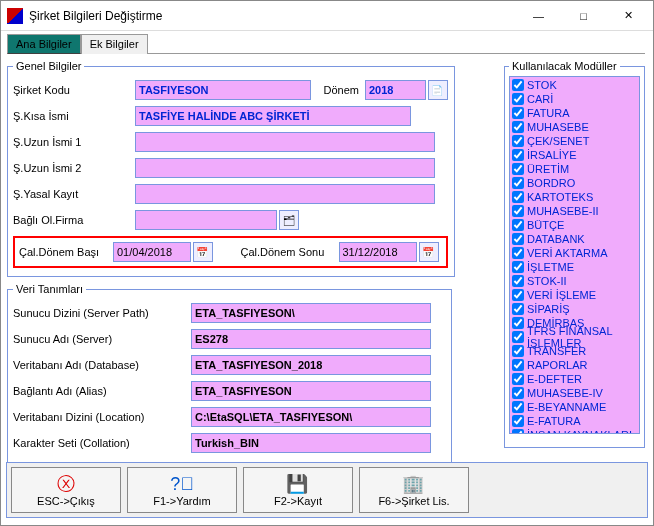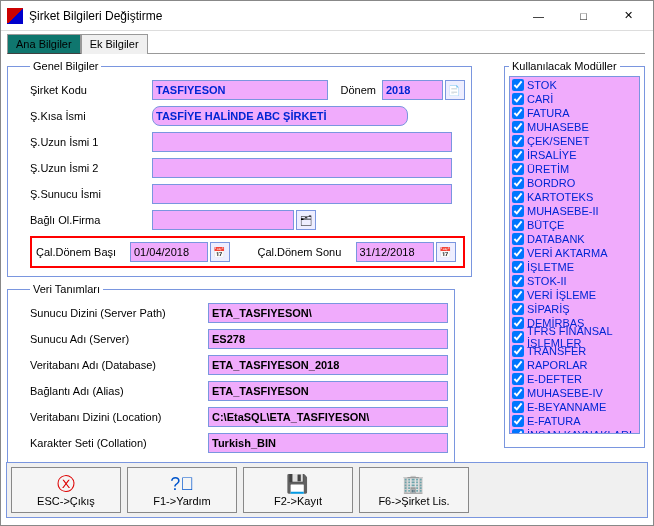--- a/index.html
+++ b/index.html
@@ -39,21 +39,21 @@
     padding: 3px 8px; border:1px solid #999; border-bottom:none;
     background:#f0f0f0; margin-right:0px; position:relative; top:1px;
   }
   .tab.active { background:#0f766e; border-bottom:1px solid #404040; }
   .columns { display:flex; gap:8px; }
   .leftcol { width: 445px; }
   .rightcol { flex:1;margin-left:44px; }
   fieldset {
     border:1px solid #7a96df;
     margin: 2px 0 6px 0;
-    padding: 6px 6px 8px 22px;
+    padding: 6px 6px 8px 5px;
   }
   fieldset > legend { color:#000; padding:0 3px; font-size:11px; }
   .row { display:flex; align-items:center; height:24px; margin-bottom:2px; }
   .row label { flex:0 0 120px; }
   .row.genel label { flex:0 0 122px; color:#000; }
   input[type=text] {
     border:1px solid #7a96df; height:20px; padding:1px 3px;
     font-family:inherit; font-size:11px; background:#f0abfc;
   }
   .blue-text { color:#0026d3; font-weight:bold; }
@@ -117,32 +117,32 @@
         <div class="row genel">
           <label>Şirket Kodu</label>
           <input type="text" class="blue-text" style="width: 176px;" value="TASFIYESON">
           <label style="flex:0 0 54px; text-align:right; padding-right:6px;">Dönem</label>
           <input type="text" class="blue-text" style="width: 61px;" value="2018">
           <span class="picker">📄</span>
         </div>
 
         <div class="row genel">
           <label>Ş.Kısa İsmi</label>
-          <input type="text" class="blue-text" style="width: 256px; border-radius: 8px;" value="TASFİYE HALİNDE ABC ŞİRKETİ">
+          <input type="text" class="blue-text" style="width: 276px;" value="TASFİYE HALİNDE ABC ŞİRKETİ">
         </div>
         <div class="row genel">
           <label>Ş.Uzun İsmi 1</label>
           <input type="text" style="width: 300px;" value="">
         </div>
         <div class="row genel">
           <label>Ş.Uzun İsmi 2</label>
           <input type="text" style="width: 300px;" value="">
         </div>
         <div class="row genel">
-          <label>Ş.Sunucu İsmi</label>
+          <label>Ş.Yasal Kayıt</label>
           <input type="text" style="width: 300px;" value="">
         </div>
         <div class="row genel">
           <label>Bağlı Ol.Firma</label>
           <input type="text" style="width: 142px;" value="">
           <span class="picker">🗂</span>
         </div>
 
         <div class="highlight">
           <div class="seg" style="width:50%;">

